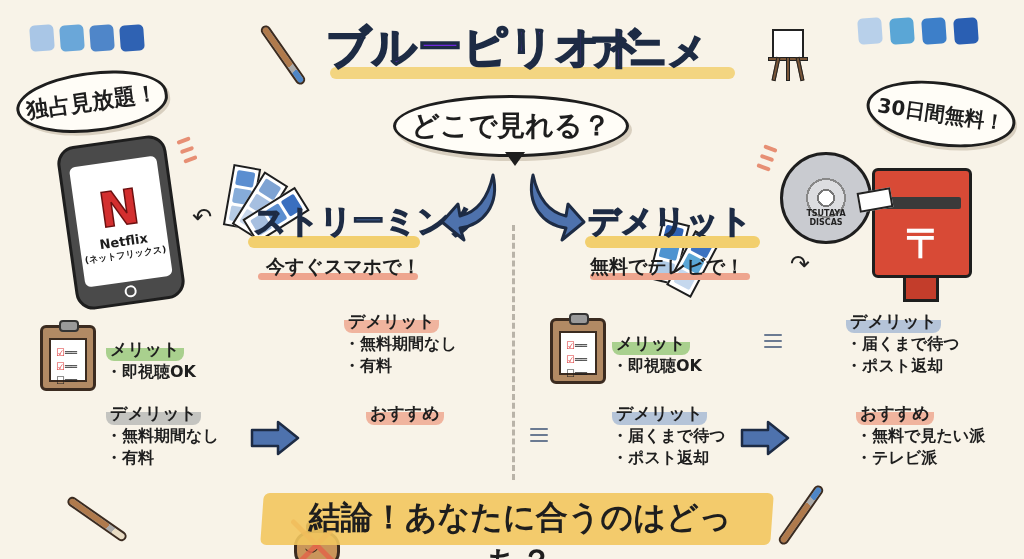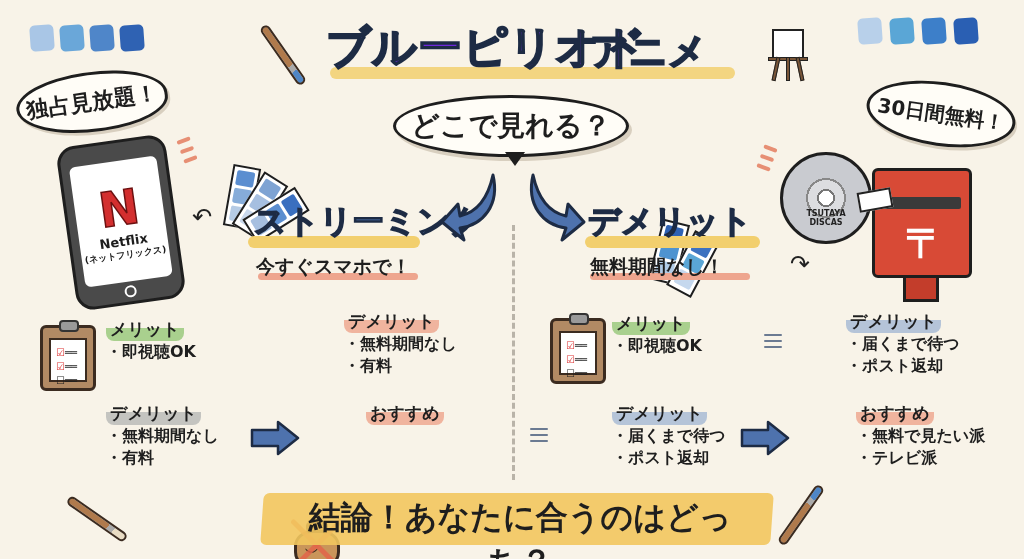--- a/index.html
+++ b/index.html
@@ -34,21 +34,21 @@
   .sec-hl { height: 12px; background: #f2cf6e; border-radius: 6px; }
   .sec-title { font-size: 32px; font-weight: bold; color: #4e72ad; -webkit-text-stroke: 1.5px #1d2b44; white-space: nowrap; }
   .sub-hl { height: 7px; background: #eea58e; border-radius: 4px; }
   .sub-title { font-size: 19px; font-weight: bold; white-space: nowrap; }
 
   
   .curve-arrow { width: 70px; height: 80px; }
 
   
   .tag { display: inline-block; font-size: 17px; font-weight: bold; padding: 0 4px; border-radius: 8px; position: relative; }
-  .tag-green { background: linear-gradient(to bottom, transparent 45%, #a9d08e 45%); }
+  .tag-green { background: linear-gradient(to bottom, transparent 45%, #a9d08e 45%); margin-top: 20px; }
   .tag-pink { background: linear-gradient(to bottom, transparent 45%, #f0b49e 45%); }
   .tag-gray { background: linear-gradient(to bottom, transparent 45%, #c4c4c0 45%); }
   .tag-bluegray { background: linear-gradient(to bottom, transparent 45%, #b5c4d8 45%); }
   .blist { list-style: none; font-size: 16px; line-height: 22px; font-weight: bold; }
   .blist li::before { content: "・"; }
 
   
   .cloud { border: 3px solid #1e1e1e; background: #fffdf7; border-radius: 48% 52% 45% 55%;
     display: flex; align-items: center; justify-content: center; font-weight: bold; box-shadow: 2px 3px 0 #d8cfbf; }
 
@@ -197,33 +197,33 @@
 <div class="abs accent-lines" style="left:180px;top:132px;transform:rotate(-20deg);">
     <i></i>
     <i></i>
     <i></i>
   </div>
 <div class="abs swirl" style="left:192px;top:203px;">↶</div>
 
 <div class="abs sec-hl" style="left:248px;top:236px;width:172px;"></div>
 <div class="abs sec-title" style="left:254px;top:200px;">ストリーミング</div>
 <div class="abs sub-hl" style="left:258px;top:273px;width:160px;"></div>
-<div class="abs sub-title" style="left:256px;top:254px;font-family:Liberation Serif, serif;">今すぐスマホで！</div>
+<div class="abs sub-title" style="left:266px;top:254px;font-family:Liberation Serif, serif;">今すぐスマホで！</div>
 
 <svg class="abs curve-arrow" style="left:438px;top:170px;" viewBox="0 0 70 80">
   <path d="M55 5 C 62 35, 45 55, 22 58 L 26 70 L 4 52 L 20 34 L 22 46 C 40 42, 50 28, 55 5 Z" fill="#4e72ad" stroke="#1d2b44" stroke-width="3" stroke-linejoin="round"></path>
 </svg>
 <svg class="abs curve-arrow" style="left:518px;top:170px;" viewBox="0 0 70 80">
   <path d="M15 5 C 8 35, 25 55, 48 58 L 44 70 L 66 52 L 50 34 L 48 46 C 30 42, 20 28, 15 5 Z" fill="#4e72ad" stroke="#1d2b44" stroke-width="3" stroke-linejoin="round"></path>
 </svg>
 
 <div class="abs sec-hl" style="left:585px;top:236px;width:175px;"></div>
 <div class="abs sec-title" style="left:588px;top:200px;">デメリット</div>
 <div class="abs sub-hl" style="left:590px;top:273px;width:160px;"></div>
-<div class="abs sub-title" style="left:590px;top:254px;">無料期間なし！</div>
+<div class="abs sub-title" style="left:590px;top:254px;">無料でテレビで！</div>
 
 <div class="abs divider"></div>
 
 <div class="abs cloud" style="left:866px;top:82px;width:150px;height:64px;transform:rotate(8deg);font-size:20px;border-radius:50%;">
   <span>30日間無料！</span>
 </div>
 <div class="abs accent-lines" style="left:760px;top:140px;transform:rotate(20deg);">
     <i></i>
     <i></i>
     <i></i>

